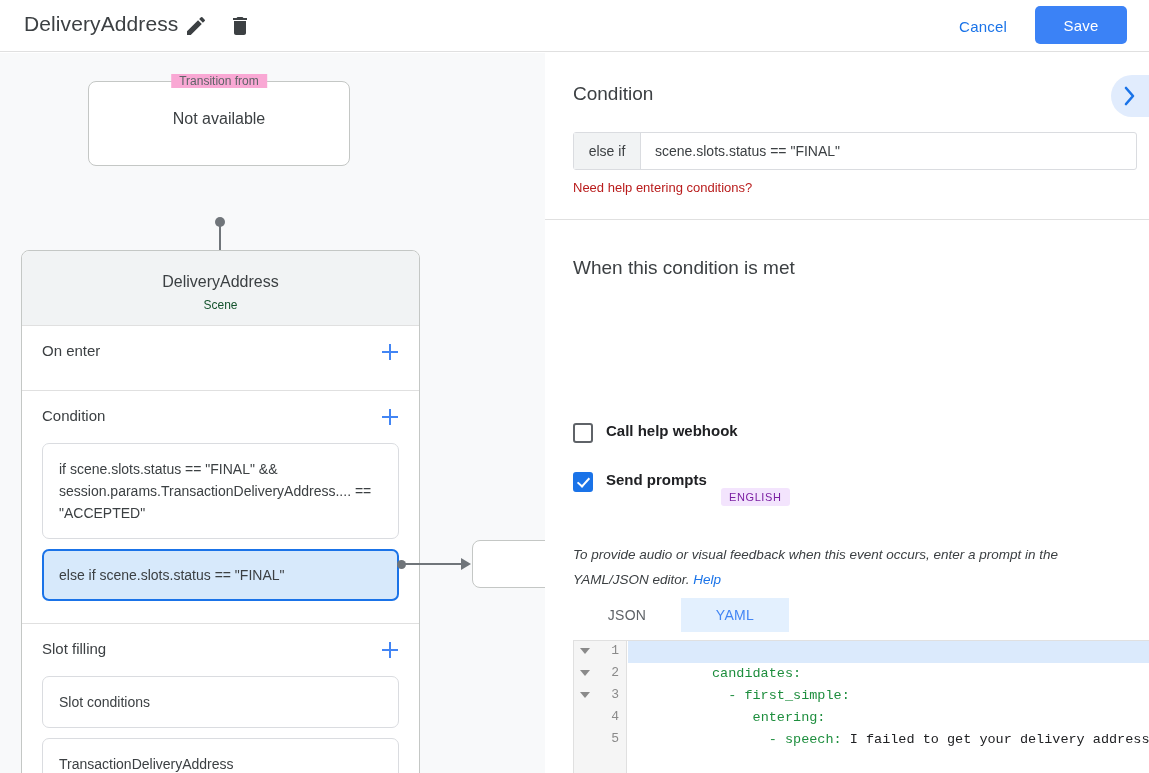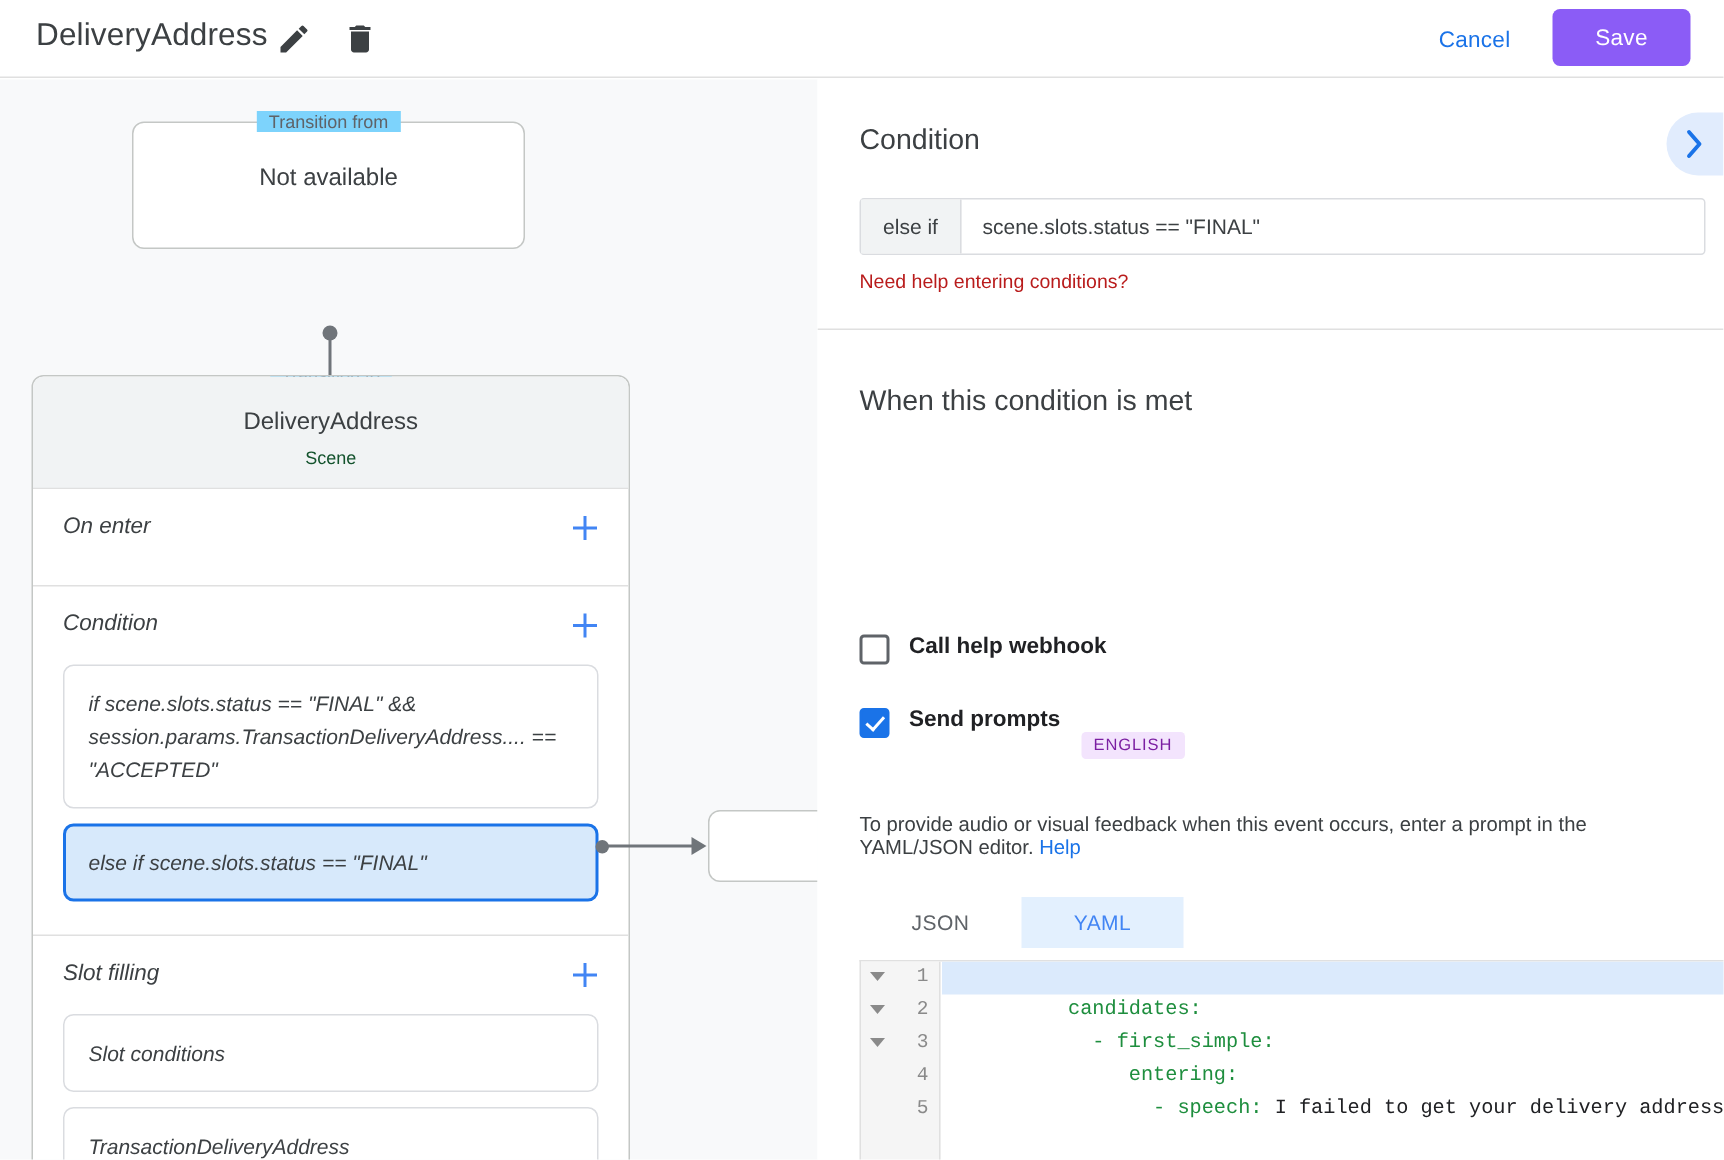--- a/index.html
+++ b/index.html
@@ -29,41 +29,41 @@
   #edit-icon { left: 184px; }
   #delete-icon { left: 228px; }
   #cancel-btn {
     position: absolute; right: 134px; top: 12px;
     font-size: 15px; color: #1a73e8; font-weight: 500;
     padding: 6px 8px; cursor: pointer; letter-spacing: .2px;
   }
   #save-btn {
     position: absolute; right: 22px; top: 6px;
     height: 38px; min-width: 92px;
-    background: #8b5cf6; color: #fff;
+    background: #3b82f6; color: #fff;
     border: none; border-radius: 5px;
     font-size: 15px; font-family: inherit; letter-spacing: .2px;
     cursor: pointer;
   }
 
   
   #canvas {
     position: absolute; left: 0; top: 53px; width: 545px; height: 720px;
     background: #f8f9fa; overflow: hidden;
   }
 
   .fieldset-card {
     position: absolute;
     border: 1px solid #c4c7c5;
     border-radius: 8px;
     background: #ffffff;
   }
   .legend {
     position: absolute; top: -8px;
-    background: #7dd3fc;
+    background: #f9a8d4;
     padding: 0 8px;
     font-size: 12px; color: #5f6368; white-space: nowrap;
   }
 
   
   #node-from { left: 88px; top: 28px; width: 262px; height: 85px; }
   #node-from .legend { left: 50%; transform: translateX(-50%); }
   #node-from .node-title {
     position: absolute; left: 0; right: 0; top: 28px;
     text-align: center; font-size: 16px; color: #3c4043;
@@ -98,21 +98,21 @@
   }
   #scene-name {
     position: absolute; left: 0; right: 0; top: 22px;
     text-align: center; font-size: 16px; color: #3c4043;
   }
   #scene-kind {
     position: absolute; left: 0; right: 0; top: 47px;
     text-align: center; font-size: 12px; color: #14532d;
   }
 
-  .section { border-bottom: 1px solid #e0e0e0; padding: 0 0 12px 0; font-style: italic; }
+  .section { border-bottom: 1px solid #e0e0e0; padding: 0 0 12px 0; }
   .section-head {
     position: relative; height: 52px;
   }
   .section-title {
     position: absolute; left: 20px; top: 16px;
     font-size: 15px; color: #3c4043;
   }
   .plus-btn {
     position: absolute; right: 16px; top: 13px;
     width: 26px; height: 26px; cursor: pointer;
@@ -222,21 +222,21 @@
     font-size: 15px; color: #202124; font-weight: bold; white-space: nowrap;
   }
   #badge-english {
     position: absolute; left: 148px; top: 16px;
     background: #f3e4fd; color: #7b1fa2;
     font-size: 11px; letter-spacing: .6px;
     padding: 3px 8px; border-radius: 3px;
   }
   #prompt-desc {
     position: absolute; left: 28px; top: 322px; width: 560px;
-    font-size: 13.5px; color: #3c4043; line-height: 15px;
+    font-size: 13.5px; color: #3c4043; line-height: 25px; font-style: italic;
   }
   #prompt-desc a { color: #1a73e8; text-decoration: none; cursor: pointer; }
 
   
   #tabs {
     position: absolute; left: 28px; top: 378px; height: 34px; display: flex;
   }
   .tab {
     min-width: 108px; height: 34px;
     display: flex; align-items: center; justify-content: center;

